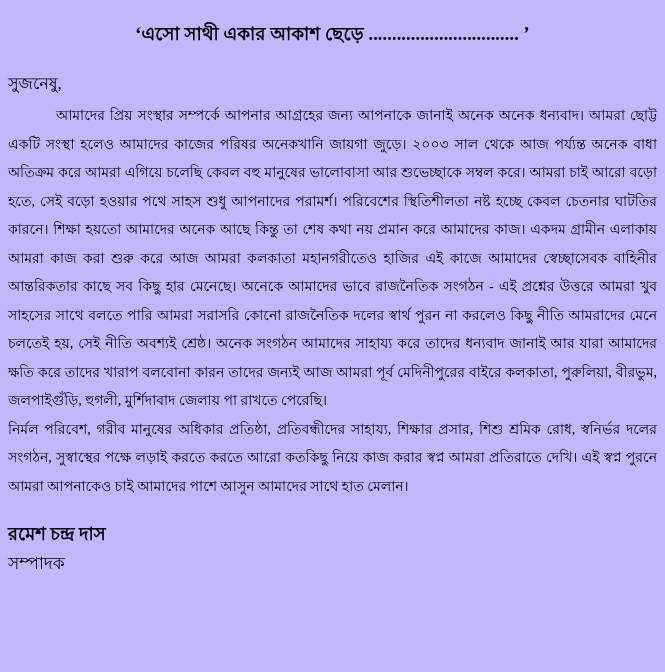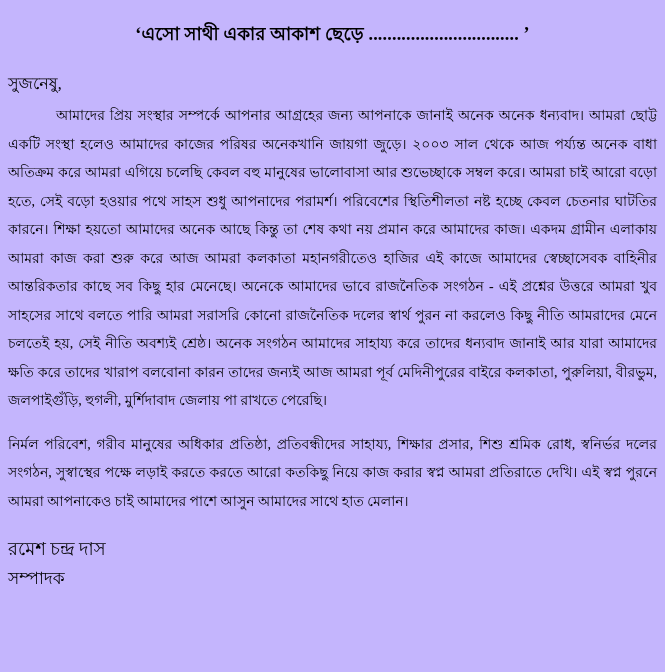--- a/index.html
+++ b/index.html
@@ -37,27 +37,26 @@
   .para {
     font-size: 14px;
     line-height: 28.5px;
     text-align: justify;
     margin: 0;
   }
   .para.indented {
     text-indent: 48px;
   }
   .para + .para {
-    margin-top: 15px;
   }
   .signature-block {
     margin-top: 18px;
   }
   .sig-name {
-    font-weight: normal;
+    font-weight: bold;
     font-size: 18px;
     line-height: 30px;
     margin: 0;
   }
   .sig-role, .sig-org {
     font-size: 17px;
     line-height: 30px;
     margin: 0;
   }
 </style>

